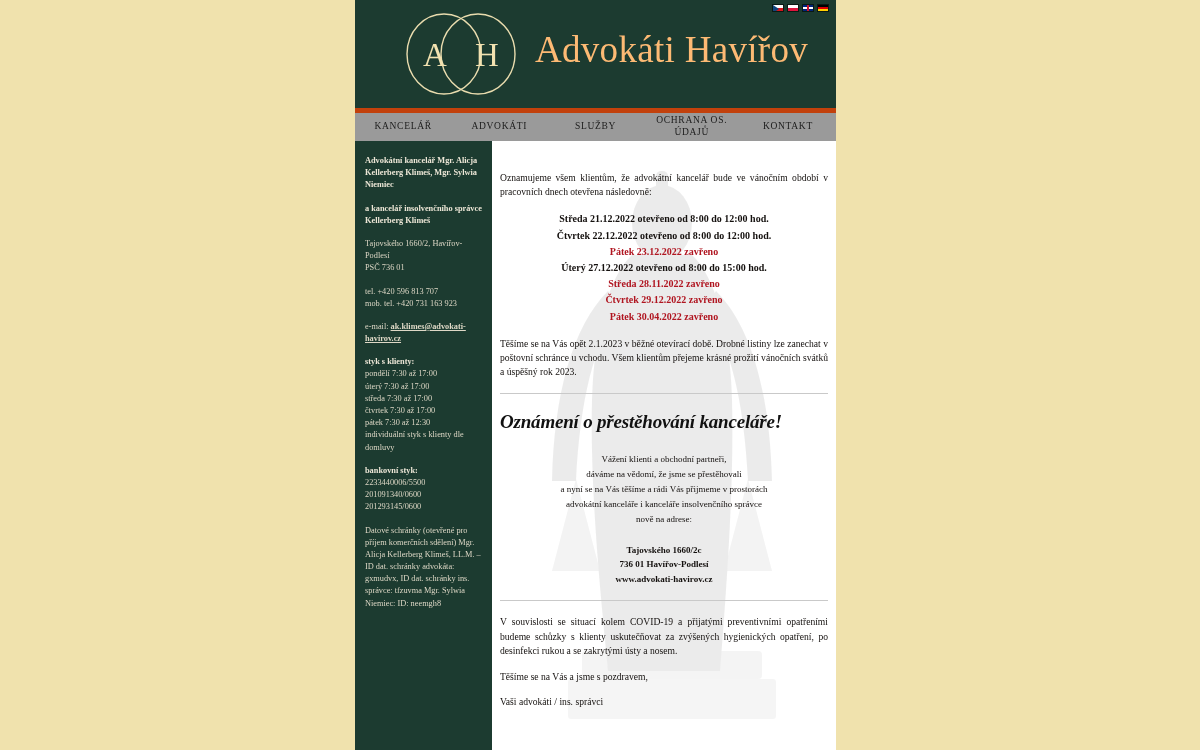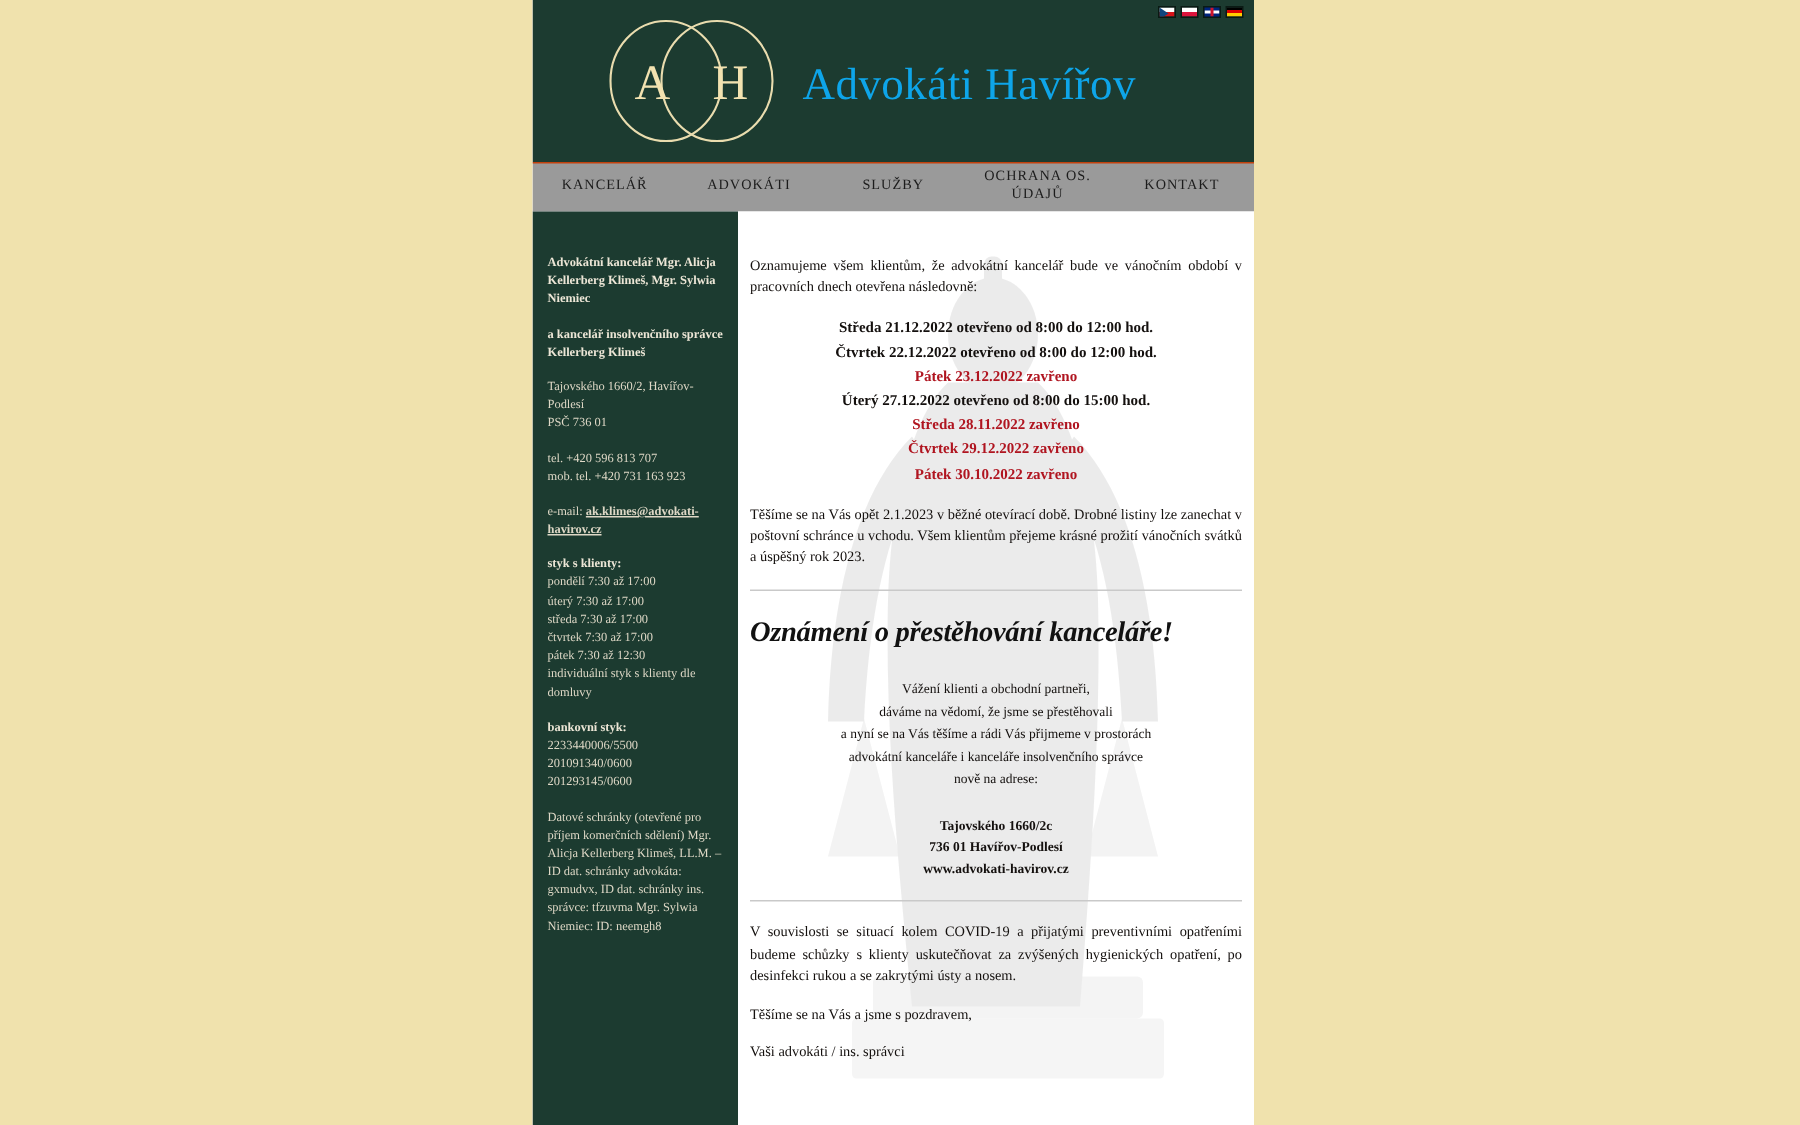--- a/index.html
+++ b/index.html
@@ -60,35 +60,35 @@
   .flag-de { background: linear-gradient(to bottom, #000 0%, #000 33.3%, #dd0000 33.3%, #dd0000 66.6%, #ffce00 66.6%, #ffce00 100%); }
 
   #logo-wrap {
     position: absolute;
     left: 44px; top: 10px;
     width: 124px; height: 88px;
   }
   #logo-wrap svg { display: block; }
   #brand-title {
     position: absolute;
-    left: 180px; top: 40px;
-    color: #0ea5e9;
-    font-size: 30px;
+    left: 180px; top: 28px;
+    color: #fdba74;
+    font-size: 37px;
     font-family: "Liberation Serif", serif;
     letter-spacing: 0.3px;
     white-space: nowrap;
   }
 
   
   #nav {
     height: 33px;
     background: #9a9a9a;
     display: flex;
     align-items: center;
-    border-top: 1px solid #c2410c;
+    border-top: 5px solid #c2410c;
   }
   .nav-item {
     flex: 1;
     text-align: center;
     color: #1c1c1c;
     font-size: 9.5px;
     font-family: "Liberation Serif", serif;
     letter-spacing: 0.7px;
     line-height: 1.25;
     cursor: pointer;
@@ -98,21 +98,21 @@
   
   #cols {
     display: flex;
     height: 609px;
     align-items: stretch;
   }
   #sidebar {
     width: 137px;
     background: #1c3b30;
     color: #ded8c6;
-    padding: 28px 9px 10px 10px;
+    padding: 14px 9px 10px 10px;
     font-size: 8.3px;
     line-height: 1.47;
     font-family: "Liberation Serif", serif;
     overflow: hidden;
   }
   #sidebar .sb-block { margin-bottom: 11px; }
   #sidebar .sb-bold { font-weight: bold; color: #ece6d6; }
   #sidebar a, #sidebar .sb-link {
     color: #ded8c6;
     text-decoration: underline;
@@ -274,21 +274,21 @@
 
         <p class="just">Oznamujeme všem klientům, že advokátní kancelář bude ve vánočním období v pracovních dnech otevřena následovně:</p>
 
         <div class="hours">
           <div>Středa 21.12.2022 otevřeno od 8:00 do 12:00 hod.</div>
           <div>Čtvrtek 22.12.2022 otevřeno od 8:00 do 12:00 hod.</div>
           <div class="closed">Pátek 23.12.2022 zavřeno</div>
           <div>Úterý 27.12.2022 otevřeno od 8:00 do 15:00 hod.</div>
           <div class="closed">Středa 28.11.2022 zavřeno</div>
           <div class="closed">Čtvrtek 29.12.2022 zavřeno</div>
-          <div class="closed">Pátek 30.10.2022 zavřeno</div>
+          <div class="closed">Pátek 30.04.2022 zavřeno</div>
         </div>
 
         <p class="just">Těšíme se na Vás opět 2.1.2023 v běžné otevírací době. Drobné listiny lze zanechat v poštovní schránce u vchodu. Všem klientům přejeme krásné prožití vánočních svátků a úspěšný rok 2023.</p>
 
         <hr class="sep">
 
         <h2 class="heading">Oznámení o přestěhování kanceláře!</h2>
 
         <div class="centered">
           <div>Vážení klienti a obchodní partneři,</div>

